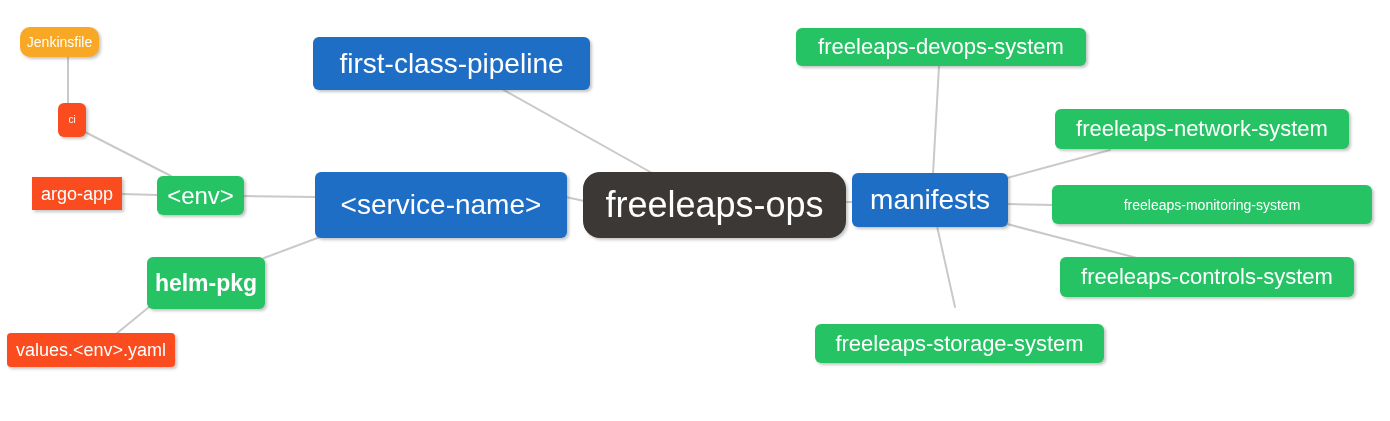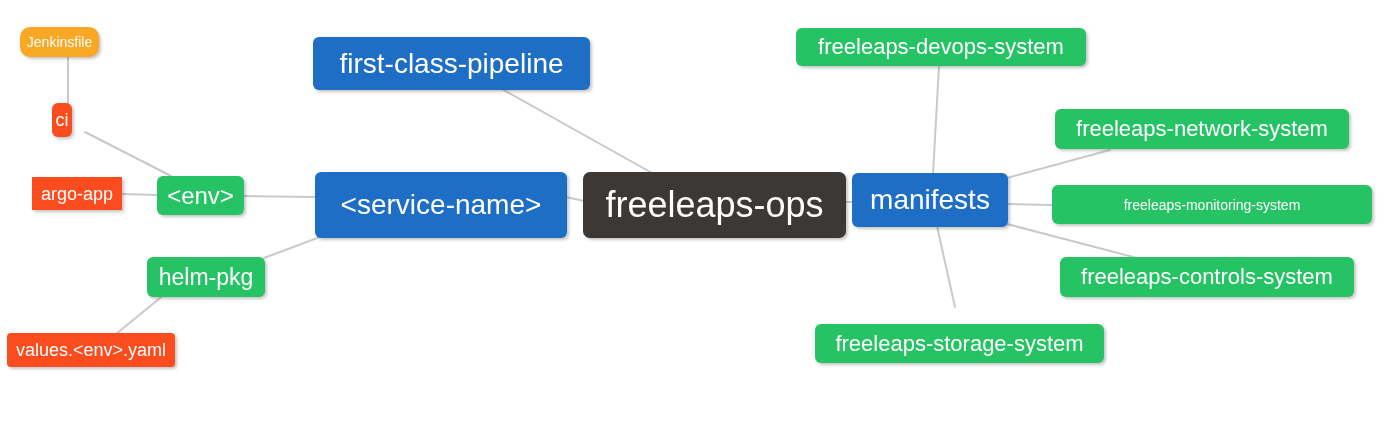--- a/index.html
+++ b/index.html
@@ -58,35 +58,35 @@
     <line x1="845" y1="202" x2="853" y2="202" style="stroke: rgb(201, 201, 201);"></line>
     <line x1="933" y1="174" x2="939" y2="66" style="stroke: rgb(201, 201, 201);"></line>
     <line x1="1007" y1="178" x2="1110" y2="150" style="stroke: rgb(201, 201, 201);"></line>
     <line x1="1007" y1="204" x2="1053" y2="205" style="stroke: rgb(201, 201, 201);"></line>
     <line x1="1007" y1="224" x2="1137" y2="258" style="stroke: rgb(201, 201, 201);"></line>
     <line x1="937" y1="226" x2="955" y2="307" style="stroke: rgb(201, 201, 201);"></line>
   </svg>
 
   <div class="node" style="left: 20px; top: 27px; width: 79px; height: 30px; font-size: 14px; border-radius: 10px; background: rgb(248, 168, 36);">Jenkinsfile</div>
 
-  <div class="node" style="left: 52px; top: 103px; width: 20px; height: 34px; font-size: 18px; background: rgb(250, 76, 31);">ci</div>
+  <div class="node" style="left: 58px; top: 103px; width: 28px; height: 34px; font-size: 10px; background: rgb(250, 76, 31);">ci</div>
 
   <div class="node" style="left: 32px; top: 177px; width: 90px; height: 33px; font-size: 18px; border-radius: 0; background: rgb(250, 76, 31);">argo-app</div>
 
   <div class="node" style="left: 157px; top: 176px; width: 87px; height: 39px; font-size: 24px; background: rgb(38, 195, 101);">&lt;env&gt;</div>
 
-  <div class="node" style="left: 147px; top: 257px; width: 118px; height: 40px; font-size: 23px; background: rgb(38, 195, 101);">helm-pkg</div>
+  <div class="node" style="left: 147px; top: 257px; width: 118px; height: 52px; font-size: 23px; background: rgb(38, 195, 101); font-weight: bold;">helm-pkg</div>
 
   <div class="node" style="left: 7px; top: 333px; width: 168px; height: 34px; font-size: 18px; border-radius: 4px; background: rgb(250, 76, 31);">values.&lt;env&gt;.yaml</div>
 
   <div class="node" style="left: 313px; top: 37px; width: 277px; height: 53px; font-size: 28px; background: rgb(31, 110, 197);">first-class-pipeline</div>
 
   <div class="node" style="left: 315px; top: 172px; width: 252px; height: 66px; font-size: 28px; background: rgb(31, 110, 197);">&lt;service-name&gt;</div>
 
-  <div class="node" style="left: 583px; top: 172px; width: 263px; height: 66px; font-size: 36px; border-radius: 7px; background: rgb(59, 56, 54);">freeleaps-ops</div>
+  <div class="node" style="left: 583px; top: 172px; width: 263px; height: 66px; font-size: 36px; border-radius: 17px; background: rgb(59, 56, 54);">freeleaps-ops</div>
 
   <div class="node" style="left: 852px; top: 173px; width: 156px; height: 54px; font-size: 28px; background: rgb(31, 110, 197);">manifests</div>
 
   <div class="node" style="left: 796px; top: 28px; width: 290px; height: 38px; font-size: 22px; background: rgb(38, 195, 101);">freeleaps-devops-system</div>
 
   <div class="node" style="left: 1055px; top: 109px; width: 294px; height: 40px; font-size: 22px; background: rgb(38, 195, 101);">freeleaps-network-system</div>
 
   <div class="node" style="left: 1052px; top: 185px; width: 320px; height: 39px; font-size: 14px; background: rgb(38, 195, 101);">freeleaps-monitoring-system</div>
 
   <div class="node" style="left: 1060px; top: 257px; width: 294px; height: 40px; font-size: 22px; background: rgb(38, 195, 101);">freeleaps-controls-system</div>

